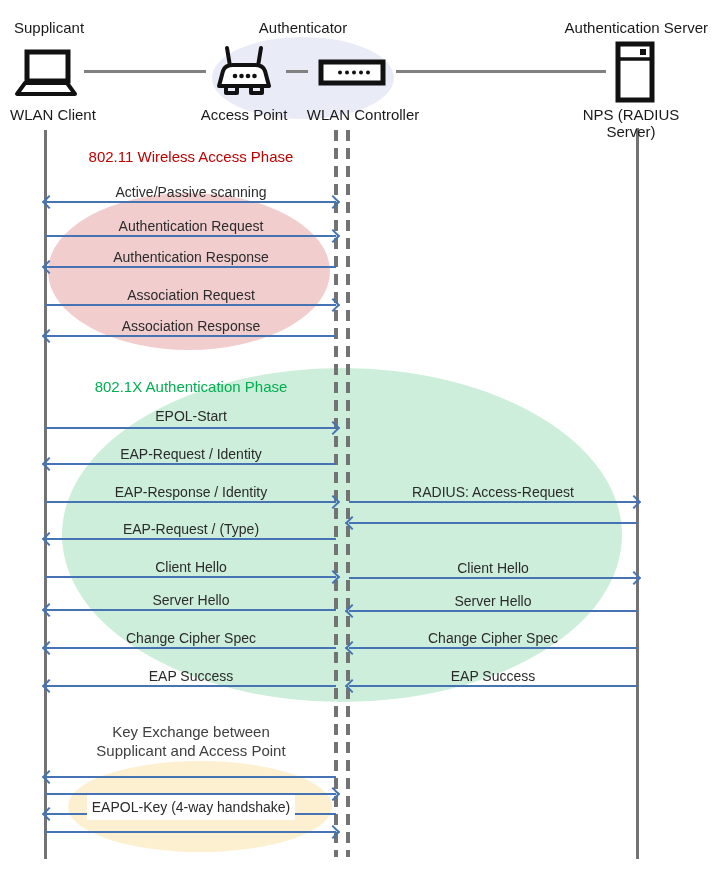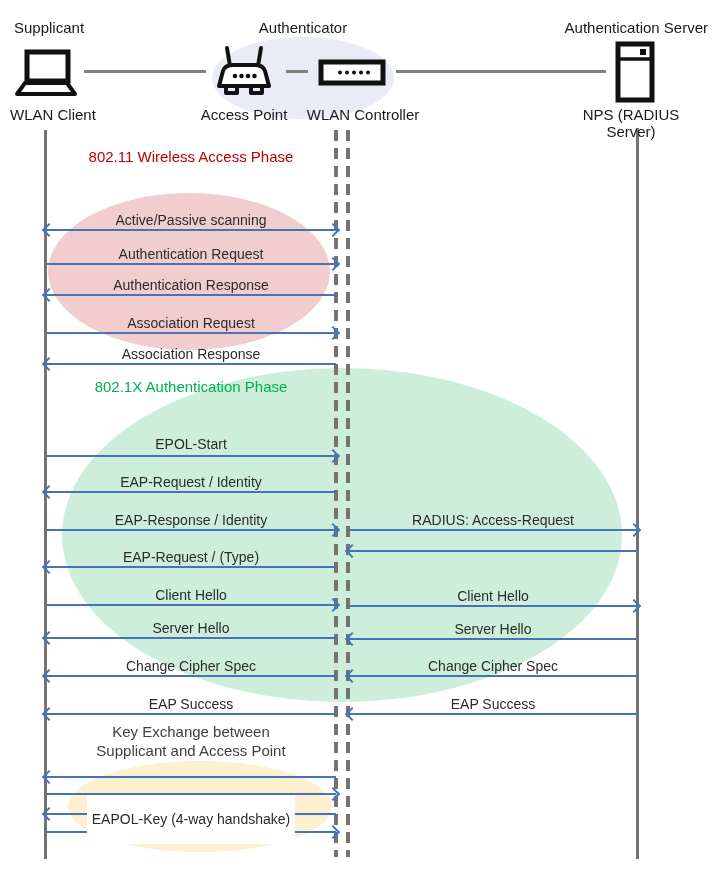--- a/index.html
+++ b/index.html
@@ -20,31 +20,31 @@
 
   .lifeline{position:absolute;z-index:1;}
   .lifeline.solid{width:3px;background:#737373;}
   .lifeline.dashed{width:4px;background:repeating-linear-gradient(to bottom,#737373 0px,#737373 11px,transparent 11px,transparent 18px);}
 
   .phase-title{position:absolute;left:45px;width:292px;text-align:center;font-size:15px;z-index:2;line-height:19px;}
   .phase-title.red-t{color:#c00000;}
   .phase-title.green-t{color:#00b050;}
   .phase-title.orange-t{color:#404040;}
 
-  .msg{position:absolute;z-index:2;margin-top:28px;}
+  .msg{position:absolute;z-index:2;}
   .msg.col-l{left:46px;width:290px;}
   .msg.col-r{left:349px;width:288px;}
   .msg-label{text-align:center;font-size:14px;line-height:16px;height:16px;color:#2b2b2b;}
   .arrow{position:relative;height:2px;background:#4673b4;margin-top:1px;}
   .arrow-abs{position:absolute;height:2px;background:#4673b4;z-index:2;}
   .head{position:absolute;width:10px;height:10px;box-sizing:border-box;}
   .head.r{right:-2px;top:-4px;border-top:2px solid #4673b4;border-right:2px solid #4673b4;transform:rotate(45deg);}
   .head.l{left:-2px;top:-4px;border-top:2px solid #4673b4;border-left:2px solid #4673b4;transform:rotate(-45deg);}
   .ke-label-wrap{position:absolute;left:46px;width:290px;top:795px;text-align:center;z-index:3;}
-  .ke-label{display:inline-block;background:#fff;padding:16px 5px;font-size:14px;line-height:17px;color:#2b2b2b;}
+  .ke-label{display:inline-block;background:#fff;padding:4px 5px;font-size:14px;line-height:17px;color:#2b2b2b;}
 </style>
 </head>
 <body>
 
 <div class="canvas">
 
   <div class="ellipse auth-hl"></div>
   <div class="ellipse red"></div>
   <div class="ellipse green"></div>
   <div class="ellipse yellow"></div>

